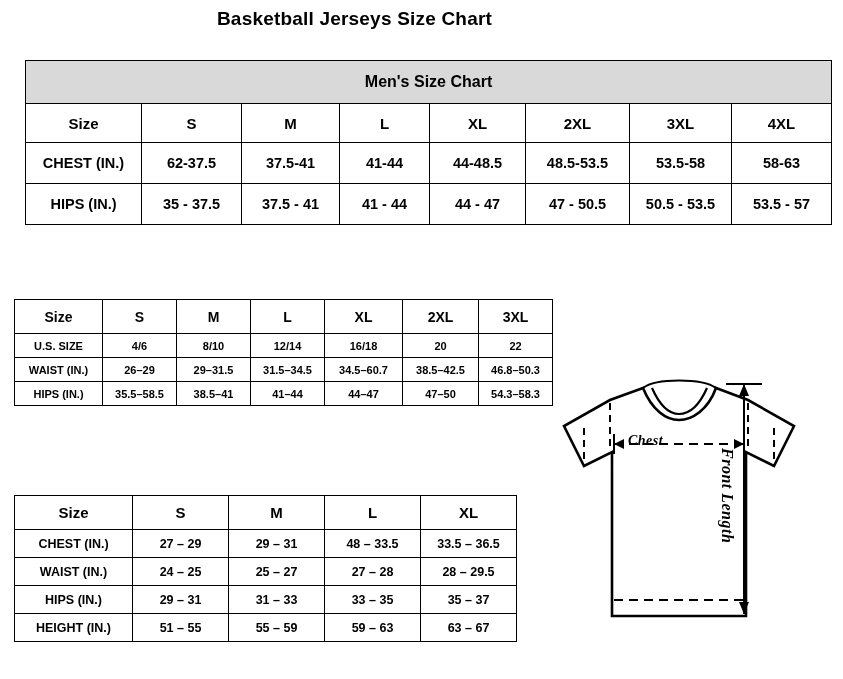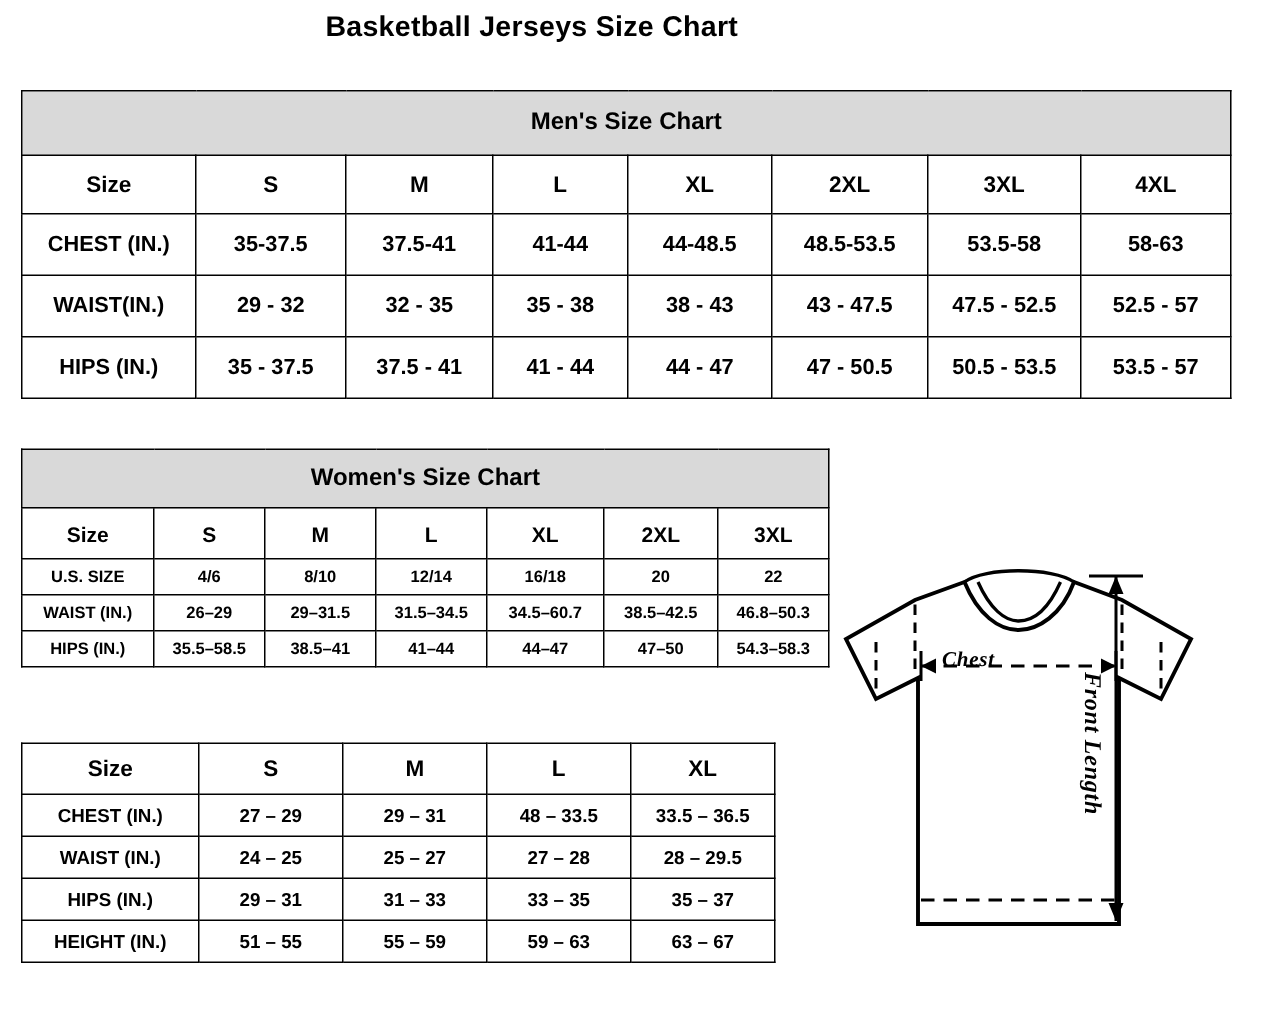--- a/index.html
+++ b/index.html
@@ -41,21 +41,21 @@
   }
   .caption-cell {
     background: #d9d9d9;
     font-size: 16px;
     font-weight: bold;
   }
 
   
   #mens-wrap {
     position: absolute;
-    left: 14px;
+    left: 25px;
     top: 60px;
   }
   #mens-table { width: 806px; }
   #mens-table .caption-cell { height: 42px; font-size: 16px; }
   #mens-table .hdr td { height: 38px; font-size: 15px; }
   #mens-table .row td { height: 40px; font-size: 14.5px; }
   #mens-table .rowlabel { font-size: 13.5px; }
 
   
   #womens-wrap {
@@ -140,37 +140,27 @@
       <td>S</td>
       <td>M</td>
       <td>L</td>
       <td>XL</td>
       <td>2XL</td>
       <td>3XL</td>
       <td>4XL</td>
     </tr>
     <tr class="row">
       <td class="rowlabel">CHEST (IN.)</td>
-      <td>35-37.5</td>
+      <td>62-37.5</td>
       <td>37.5-41</td>
       <td>41-44</td>
       <td>44-48.5</td>
       <td>48.5-53.5</td>
       <td>53.5-58</td>
       <td>58-63</td>
-    </tr>
-    <tr class="row">
-      <td class="rowlabel">WAIST(IN.)</td>
-      <td>29 - 32</td>
-      <td>32 - 35</td>
-      <td>35 - 38</td>
-      <td>38 - 43</td>
-      <td>43 - 47.5</td>
-      <td>47.5 - 52.5</td>
-      <td>52.5 - 57</td>
     </tr>
     <tr class="row">
       <td class="rowlabel">HIPS (IN.)</td>
       <td>35 - 37.5</td>
       <td>37.5 - 41</td>
       <td>41 - 44</td>
       <td>44 - 47</td>
       <td>47 - 50.5</td>
       <td>50.5 - 53.5</td>
       <td>53.5 - 57</td>
@@ -184,23 +174,20 @@
     <colgroup>
       <col style="width:88px">
       <col style="width:74px">
       <col style="width:74px">
       <col style="width:74px">
       <col style="width:78px">
       <col style="width:76px">
       <col style="width:74px">
     </colgroup>
     <tbody>
-        <tr>
-      <td class="caption-cell" colspan="7">Women's Size Chart</td>
-    </tr>
     <tr class="hdr">
       <td>Size</td>
       <td>S</td>
       <td>M</td>
       <td>L</td>
       <td>XL</td>
       <td>2XL</td>
       <td>3XL</td>
     </tr>
     <tr class="row">

